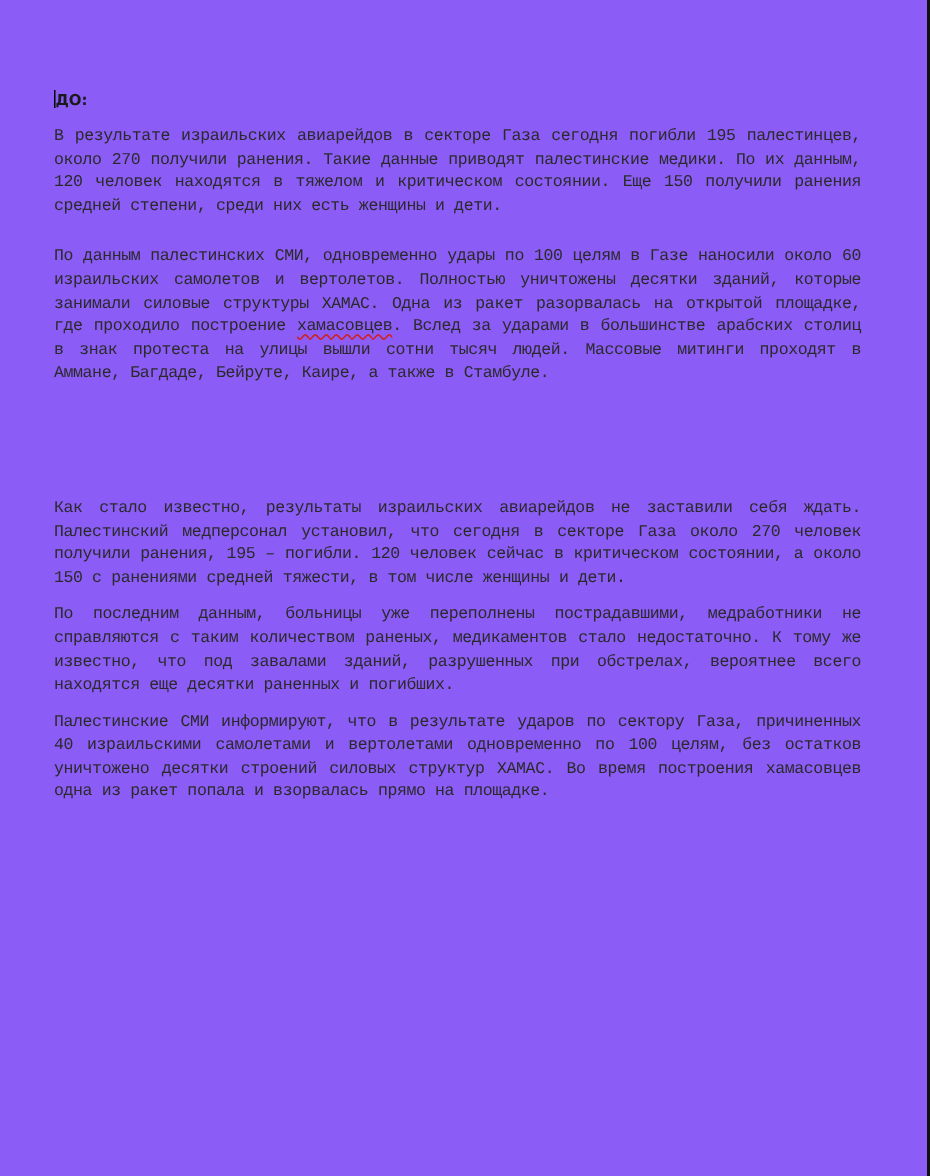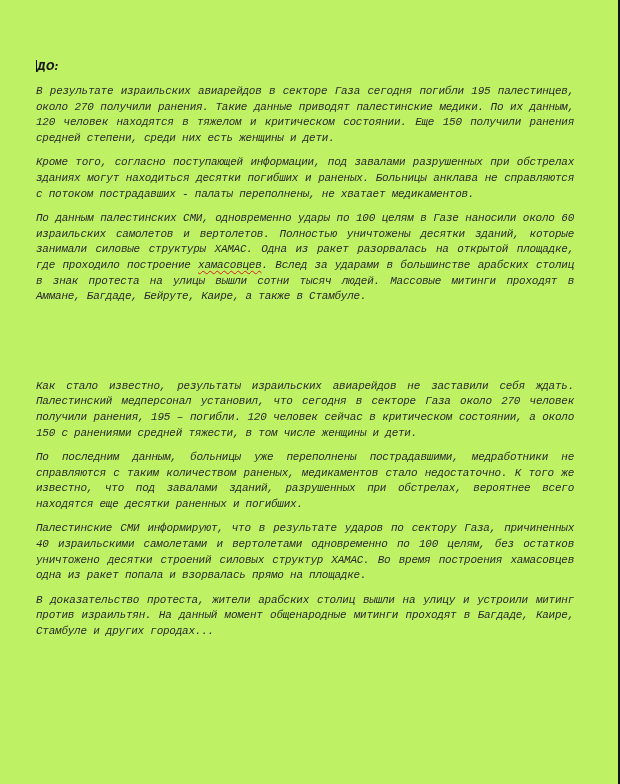--- a/index.html
+++ b/index.html
@@ -12,23 +12,22 @@
       height: 784px;
       position: relative;
       overflow: hidden;
     }
     .page {
       position: absolute;
       left: 0;
       top: 0;
       width: 618px;
       height: 784px;
-      background: #bef264;
+      background: #8b5cf6;
       border-right: 2px solid #111;
-      font-style: italic;
     }
     .content {
       position: absolute;
       left: 36px;
       top: 60px;
       width: 538px;
     }
     .heading {
       font-family: "DejaVu Sans", sans-serif;
       font-weight: bold;
@@ -70,30 +69,28 @@
 <body>
 
 <div class="page">
   <div class="content">
 
     <section>
       <p class="heading"><span class="cursor"></span><span>ДО:</span></p>
       <div class="gap-after-heading"></div>
       <p class="para last-line-left">В результате израильских авиарейдов в секторе Газа сегодня погибли 195 палестинцев, около 270 получили ранения. Такие данные приводят палестинские медики. По их данным, 120 человек находятся в тяжелом и критическом состоянии. Еще 150 получили ранения средней степени, среди них есть женщины и дети.</p>
       <div class="gap-para"></div>
-      <p class="para last-line-left">Кроме того, согласно поступающей информации, под завалами разрушенных при обстрелах зданиях могут находиться десятки погибших и раненых. Больницы анклава не справляются с потоком пострадавших - палаты переполнены, не хватает медикаментов.</p>
       <div class="gap-para"></div>
       <p class="para last-line-left"><span>По данным палестинских СМИ, одновременно удары по 100 целям в Газе наносили около 60 израильских самолетов и вертолетов. Полностью уничтожены десятки зданий, которые занимали силовые структуры ХАМАС. Одна из ракет разорвалась на открытой площадке, где проходило построение </span><span class="squiggle">хамасовцев</span><span>. Вслед за ударами в большинстве арабских столиц в знак протеста на улицы вышли сотни тысяч людей. Массовые митинги проходят в Аммане, Багдаде, Бейруте, Каире, а также в Стамбуле.</span></p>
     </section>
 
     <section class="section-after">
       <div class="gap-after-heading"></div>
       <p class="para last-line-left">Как стало известно, результаты израильских авиарейдов не заставили себя ждать. Палестинский медперсонал установил, что сегодня в секторе Газа около 270 человек получили ранения, 195 – погибли. 120 человек сейчас в критическом состоянии, а около 150 с ранениями средней тяжести, в том числе женщины и дети.</p>
       <div class="gap-para"></div>
-      <p class="para last-line-left">По последним данным,  больницы уже переполнены пострадавшими, медработники не справляются с таким количеством раненых, медикаментов стало недостаточно. К того же известно, что под завалами зданий, разрушенных при обстрелах, вероятнее всего находятся еще десятки раненных и погибших.</p>
+      <p class="para last-line-left">По последним данным,  больницы уже переполнены пострадавшими, медработники не справляются с таким количеством раненых, медикаментов стало недостаточно. К тому же известно, что под завалами зданий, разрушенных при обстрелах, вероятнее всего находятся еще десятки раненных и погибших.</p>
       <div class="gap-para"></div>
       <p class="para last-line-left">Палестинские СМИ информируют, что в результате ударов по сектору Газа, причиненных 40 израильскими самолетами и вертолетами одновременно по 100 целям, без остатков уничтожено десятки строений силовых структур ХАМАС. Во время построения хамасовцев  одна из ракет попала и взорвалась прямо на площадке.</p>
       <div class="gap-para"></div>
-      <p class="para last-line-left">В доказательство протеста, жители арабских столиц вышли на улицу и устроили митинг против израильтян. На данный момент общенародные митинги проходят в Багдаде, Каире, Стамбуле и других городах...</p>
     </section>
 
   </div>
 </div>
 
 </body></html>

